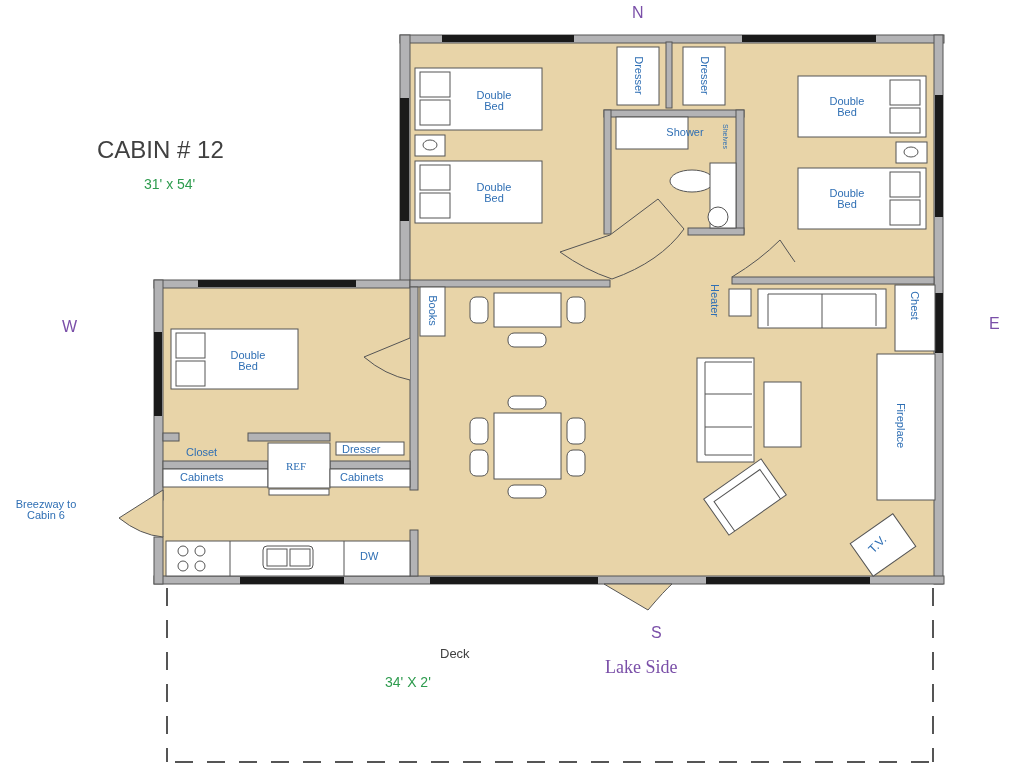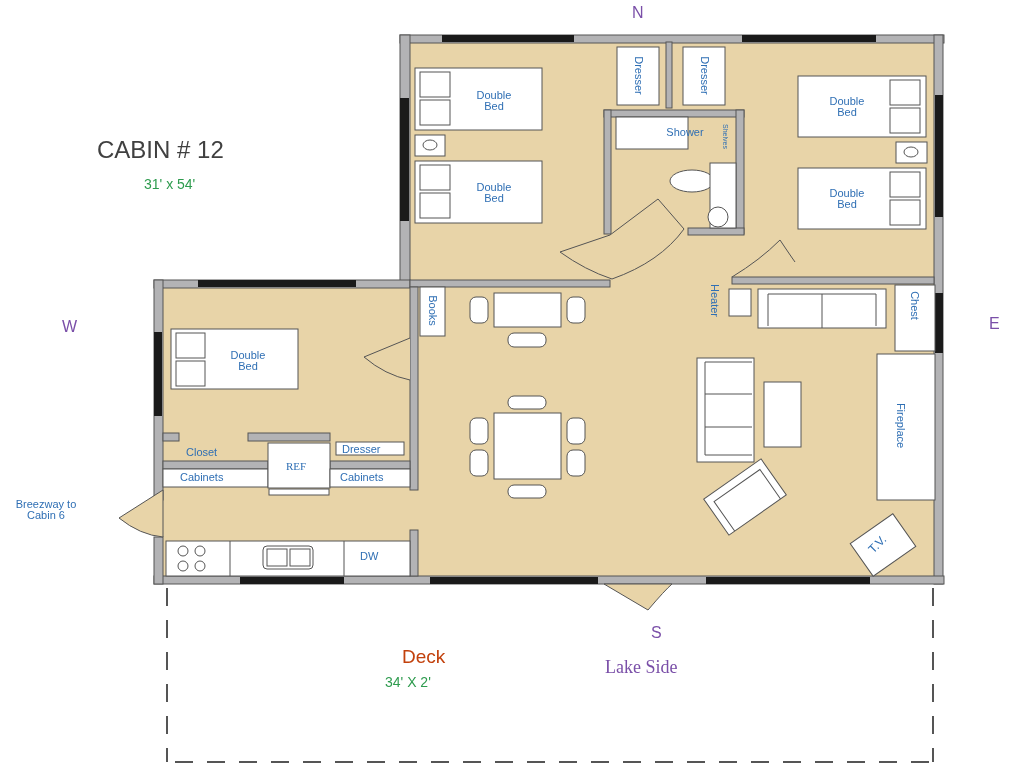--- a/index.html
+++ b/index.html
@@ -4,21 +4,21 @@
 <style>
   html, body { margin: 0; padding: 0; background: #ffffff; }
   body { width: 1024px; height: 768px; position: relative; overflow: hidden; font-family: "Liberation Sans", sans-serif; }
   #plan { position: absolute; left: 0; top: 0; width: 1024px; height: 768px; }
   .lbl { position: absolute; white-space: nowrap; font-family: "Liberation Sans", sans-serif; }
   .title { color: #404040; font-size: 24px; }
   .dims { color: #2e9b4e; font-size: 14px; }
   .compass { color: #7a4fa8; font-size: 16px; }
   .lake { color: #7a4fa8; font-size: 18px; font-family: "DejaVu Sans", sans-serif; }
   .blue { color: #2f6fb4; font-size: 11px; line-height: 11px; text-align: center; }
-  .deck { color: #c2410c; font-size: 19px; }
+  .deck { color: #404040; font-size: 13px; margin-left: 38px; }
   .rot90 { transform: rotate(90deg); transform-origin: center center; }
   .rotTV { transform: rotate(-45deg); }
 </style>
 </head>
 <body>
 
 <svg id="plan" viewBox="0 0 1024 768" xmlns="http://www.w3.org/2000/svg">
 
   <g fill="none" stroke="#555" stroke-width="2" stroke-dasharray="18,14">
     <line x1="167" y1="588" x2="167" y2="762"></line>

